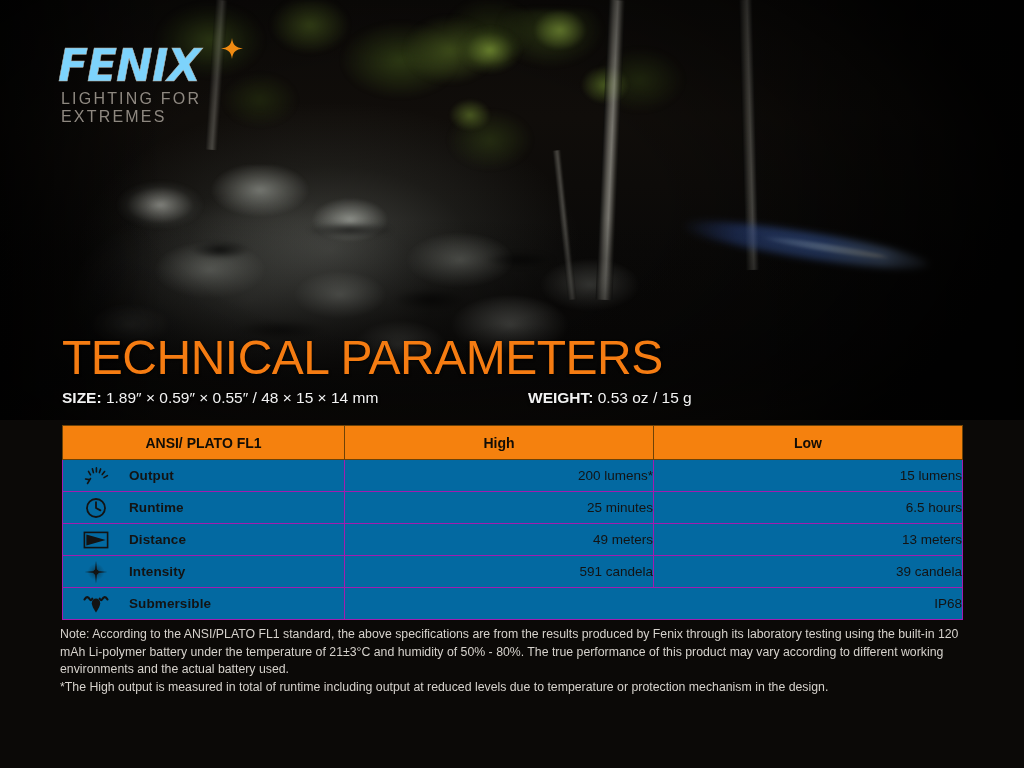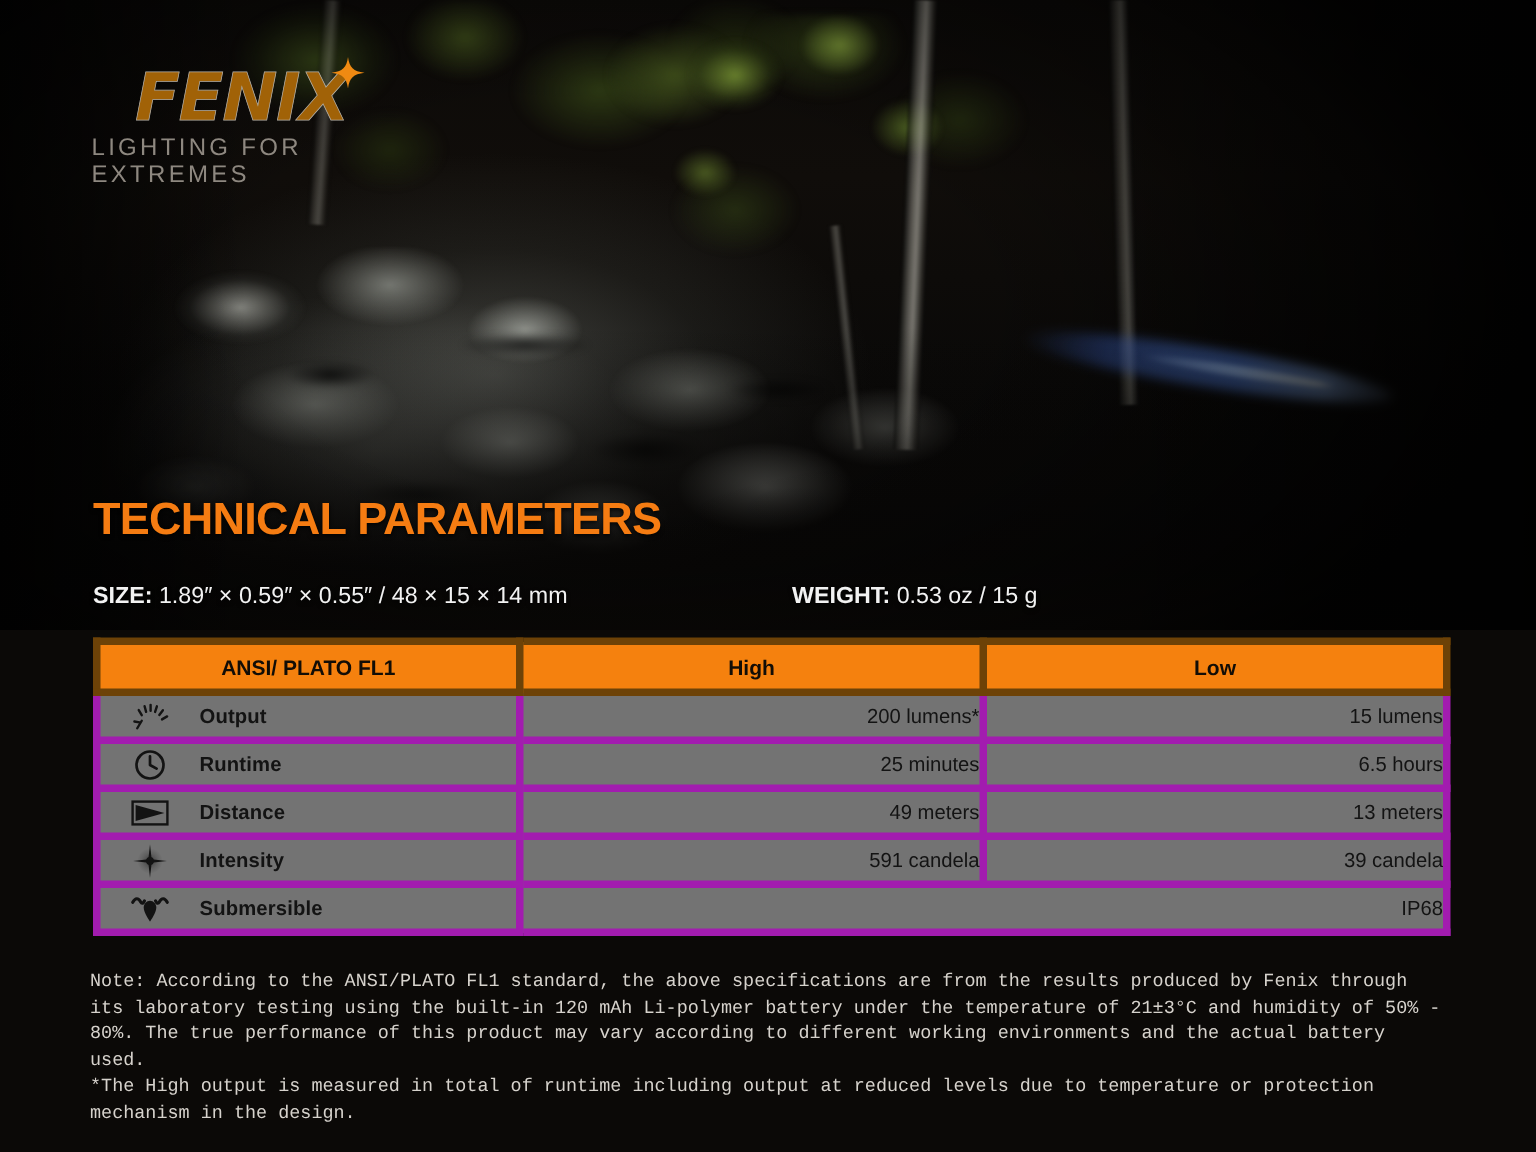--- a/index.html
+++ b/index.html
@@ -128,43 +128,42 @@
   
   .logo {
     position:absolute; left:58px; top:44px; width:200px; height:60px;
   }
   .logo-word {
     font-family:"DejaVu Sans", sans-serif;
     font-size:44px;
     font-weight:bold;
     font-style:italic;
     letter-spacing:-1px;
-    color:#a16207;
+    color:#7dd3fc;
     line-height:44px;
-    margin-left:32px;
     -webkit-text-stroke:0.5px #b6b0a6;
   }
   .logo-tag {
     font-family:"Liberation Sans", sans-serif;
     font-size:16px;
     letter-spacing:2.2px;
     color:#8e8880;
     margin-top:2px;
     margin-left:3px;
   }
   .logo-star {
     position:absolute; left:162px; top:-6px; width:24px; height:24px;
     color:#f08a12;
   }
 
   
   .title {
     position:absolute; left:62px; top:330px;
-    font-size:30px;
-    font-weight:bold;
+    font-size:48px;
+    font-weight:normal;
     color:#f57c12;
     letter-spacing:-0.5px;
     font-family:"Liberation Sans", sans-serif;
     text-shadow:0 1px 3px rgba(0,0,0,0.85);
   }
 
   
   .specline {
     position:absolute; top:389px; left:62px; width:900px;
     font-size:15.5px; color:#f2f2f2;
@@ -176,35 +175,35 @@
 
   
   .tbl {
     position:absolute; left:62px; top:425px;
     width:900px;
     border-collapse:collapse;
     font-size:13.5px;
     table-layout:fixed;
   }
   .tbl td, .tbl th {
-    border:5px solid #a21caf;
+    border:1px solid #a21caf;
     padding:0;
     height:32px;
     vertical-align:middle;
   }
   .tbl thead th {
     background:#f5810e;
     color:#120d06;
     font-weight:bold;
     font-size:14px;
     height:34px;
     border-color:#6d4207;
   }
   .tbl tbody td {
-    background:#737373;
+    background:#0369a1;
     color:#131313;
   }
   .col-a { width:282px; }
   .col-b { width:309px; }
   .col-c { width:309px; }
   .cell-center { text-align:right;margin-left:20px; }
   .label-cell { padding-left:0; }
   .label-inner {
     display:flex; align-items:center; height:100%;
   }
@@ -214,25 +213,25 @@
   }
   .row-label {
     font-weight:bold;
     font-size:13.5px;
     color:#131313;
     letter-spacing:0.1px;
   }
 
   
   .note {
-    position:absolute; left:60px; top:646px; width:906px;
+    position:absolute; left:60px; top:626px; width:906px;
     font-size:12.3px;
     line-height:17.6px;
     color:#d6d2cc;
-    font-family:Liberation Mono, monospace;
+    font-family:Liberation Sans, sans-serif;
   }
   .note p { margin:0; }
 </style>
 </head>
 <body>
 
 <div id="page">
 
   <div class="photo">
     <div class="ph-base"></div>

